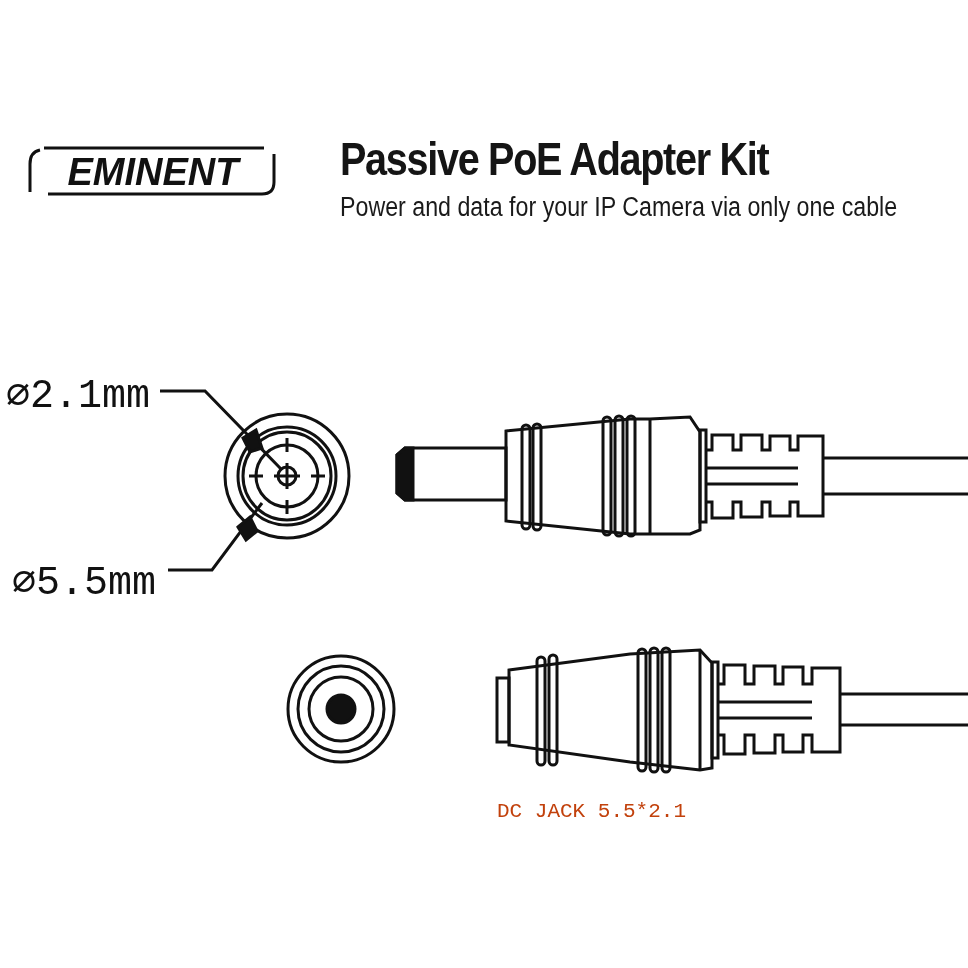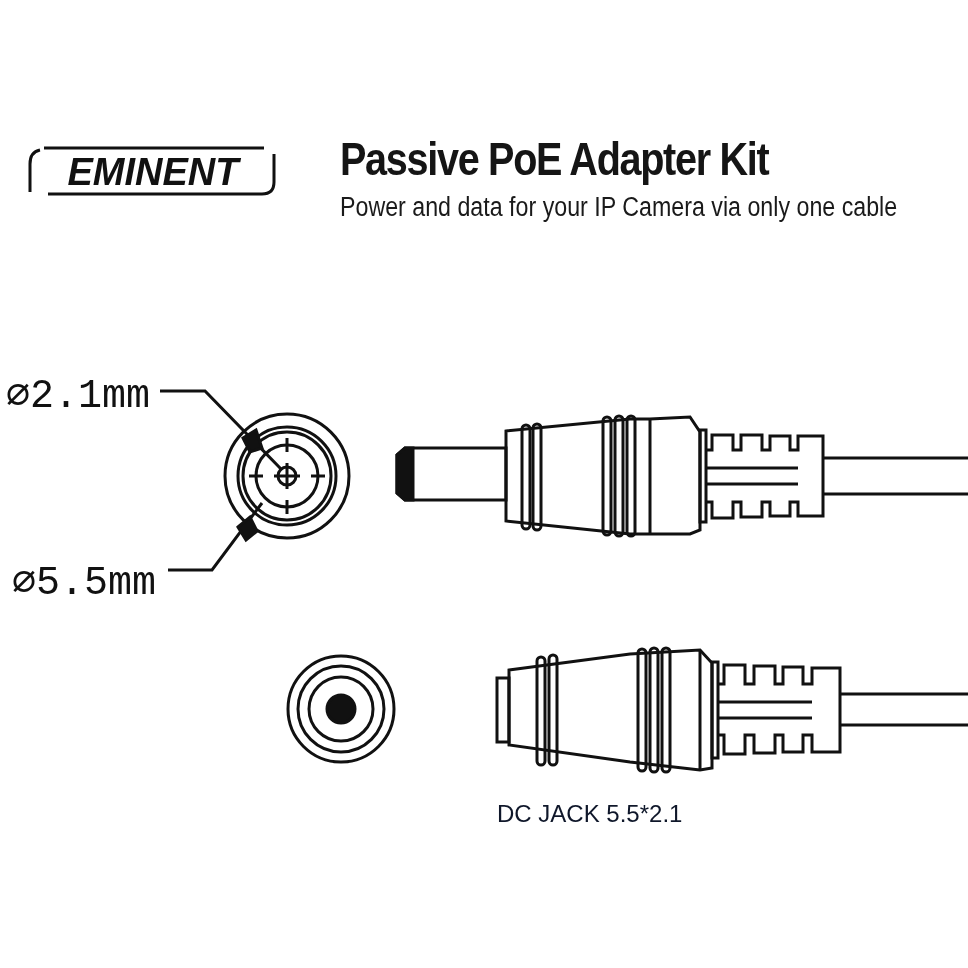--- a/index.html
+++ b/index.html
@@ -1,21 +1,21 @@
 <!DOCTYPE html>
 <html><head>
 <meta charset="utf-8">
 <style>
   html, body { margin:0; padding:0; background:#ffffff; }
   body { width:968px; height:968px; position:relative; overflow:hidden; font-family:"Liberation Sans", sans-serif; color:#111; }
   .logo { position:absolute; left:26px; top:142px; width:254px; height:58px; }
   .title { position:absolute; left:340px; top:132px; font-family:"Liberation Sans", sans-serif; font-weight:bold; font-size:46px; letter-spacing:-1.5px; transform:scaleX(0.86); transform-origin:left top; white-space:nowrap; color:#151515; }
   .subtitle { position:absolute; left:340px; top:192px; font-size:27px; transform:scaleX(0.86); transform-origin:left top; white-space:nowrap; color:#1a1a1a; }
   .label { position:absolute; font-family:Liberation Mono, monospace; font-size:40px; color:#111; white-space:nowrap; }
-  .caption { position:absolute; left:497px; top:800px; font-family:Liberation Sans, sans-serif; font-size:24px; color:#0f172a; white-space:nowrap; }
+  .caption { position:absolute; left:497px; top:800px; font-family:Liberation Mono, monospace; font-size:21px; color:#c2410c; white-space:nowrap; }
   svg.drawing { position:absolute; left:0; top:0; }
 </style>
 </head>
 <body>
 
 <svg class="logo" viewBox="0 0 254 58">
   <path d="M18 6 L238 6" stroke="#111" stroke-width="3" fill="none"></path>
   <path d="M14 8 Q4 10 4 22 L4 50" stroke="#111" stroke-width="3" fill="none"></path>
   <path d="M248 12 L248 40 Q248 52 236 52 L22 52" stroke="#111" stroke-width="3" fill="none"></path>
   <text x="127" y="43" text-anchor="middle" font-family="Liberation Sans, sans-serif" font-weight="bold" font-style="italic" font-size="38" fill="#111">EMINENT</text>

